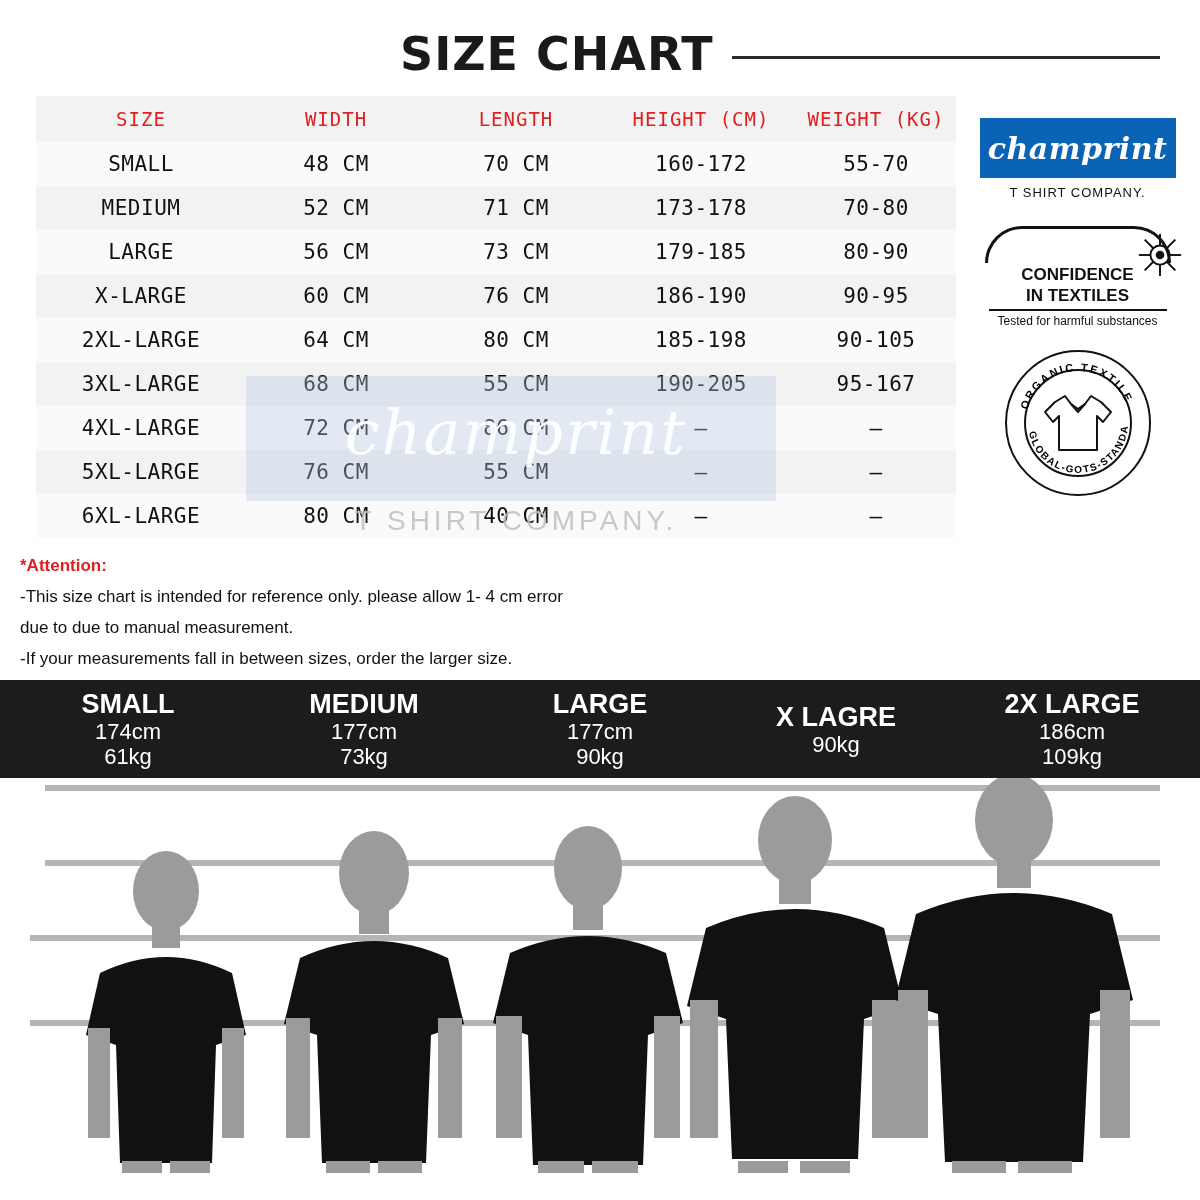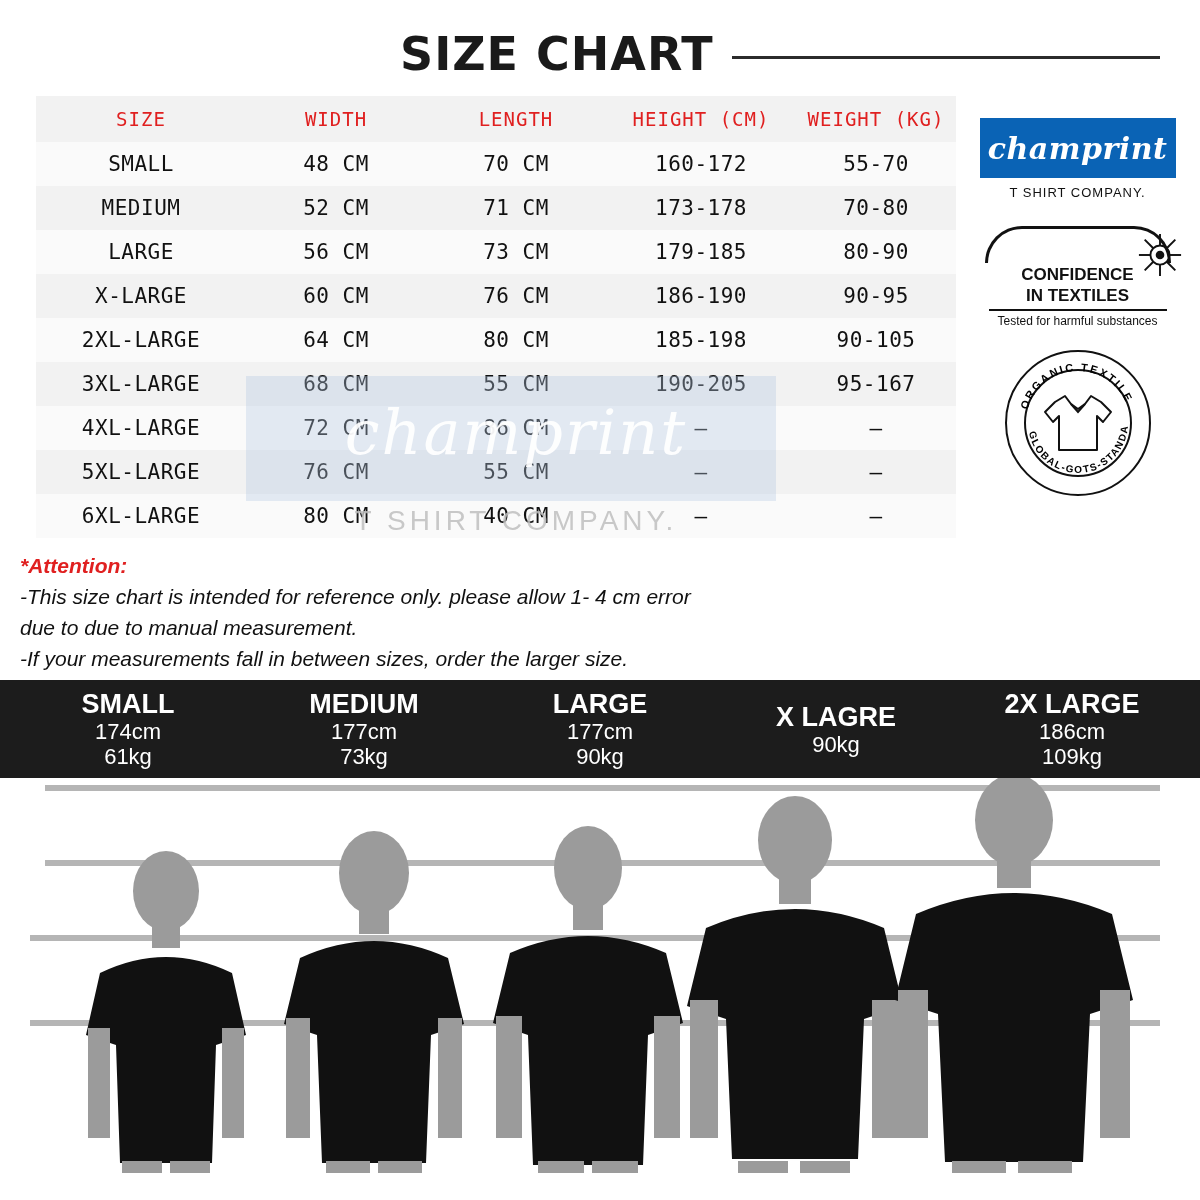--- a/index.html
+++ b/index.html
@@ -147,21 +147,21 @@
   }
   .gots-inner{
     width:104px;height:104px;border-radius:50%;
     border:2px solid #111;
     display:flex;align-items:center;justify-content:center;
   }
 
   
   .attention{
     padding:12px 20px 6px 20px;
-    font-size:21px;line-height:31px;font-style:italic;
+    font-size:17px;line-height:31px;
   }
   .attention .head{color:#e02020;font-weight:bold;}
   
   .strip{
     background:#1c1c1c;color:#fff;
     display:flex;align-items:center;
     height:98px;
     padding:0 10px;
     box-sizing:border-box;
   }

